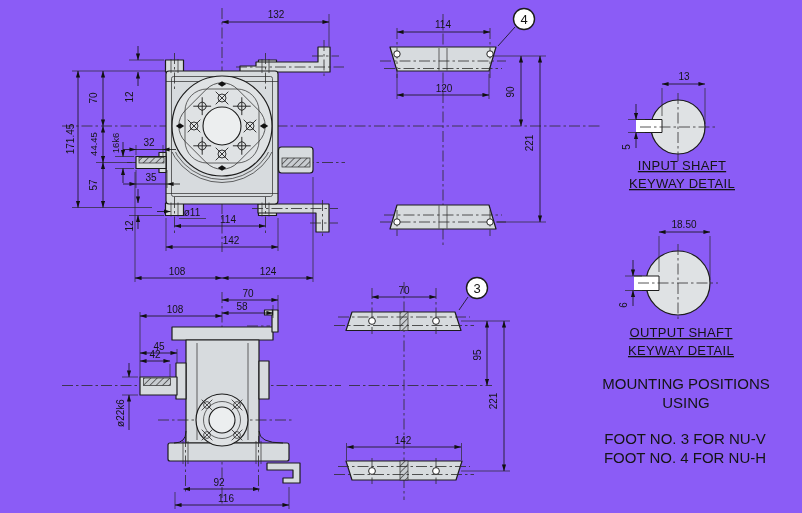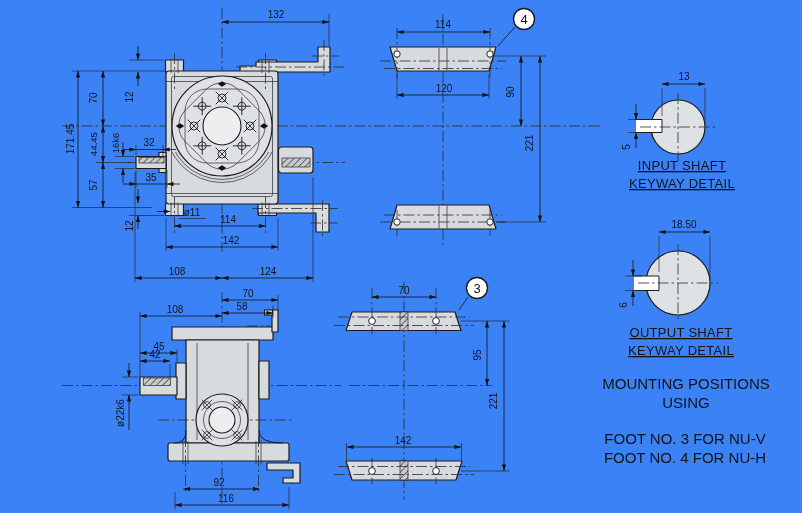--- a/index.html
+++ b/index.html
@@ -1,16 +1,16 @@
 <!DOCTYPE html>
 <html><head>
 <meta charset="utf-8">
 <style>
   html,body{margin:0;padding:0;background:#ffffff;}
-  .stage{position:relative;width:802px;height:513px;background:#3b82f6;overflow:hidden;
+  .stage{position:relative;width:802px;height:513px;background:#8b5cf6;overflow:hidden;
          font-family:"Liberation Sans", sans-serif;text-decoration:underline;}
   svg{position:absolute;left:0;top:0;}
   
   .ol{fill:#d7dbde;stroke:#1c1c1c;stroke-width:1.2;stroke-linejoin:round;}
   .ol2{fill:#dfe2e4;stroke:#1c1c1c;stroke-width:1.2;}
   .bore{fill:#eceeef;stroke:#1c1c1c;stroke-width:1.1;}
   .ln{stroke:#1c1c1c;stroke-width:1;fill:none;}
   .thin{stroke:#2a2a2a;stroke-width:0.7;fill:none;}
   
   .cl{stroke:#2b2b2b;stroke-width:0.8;fill:none;stroke-dasharray:11 3 2.5 3;}

